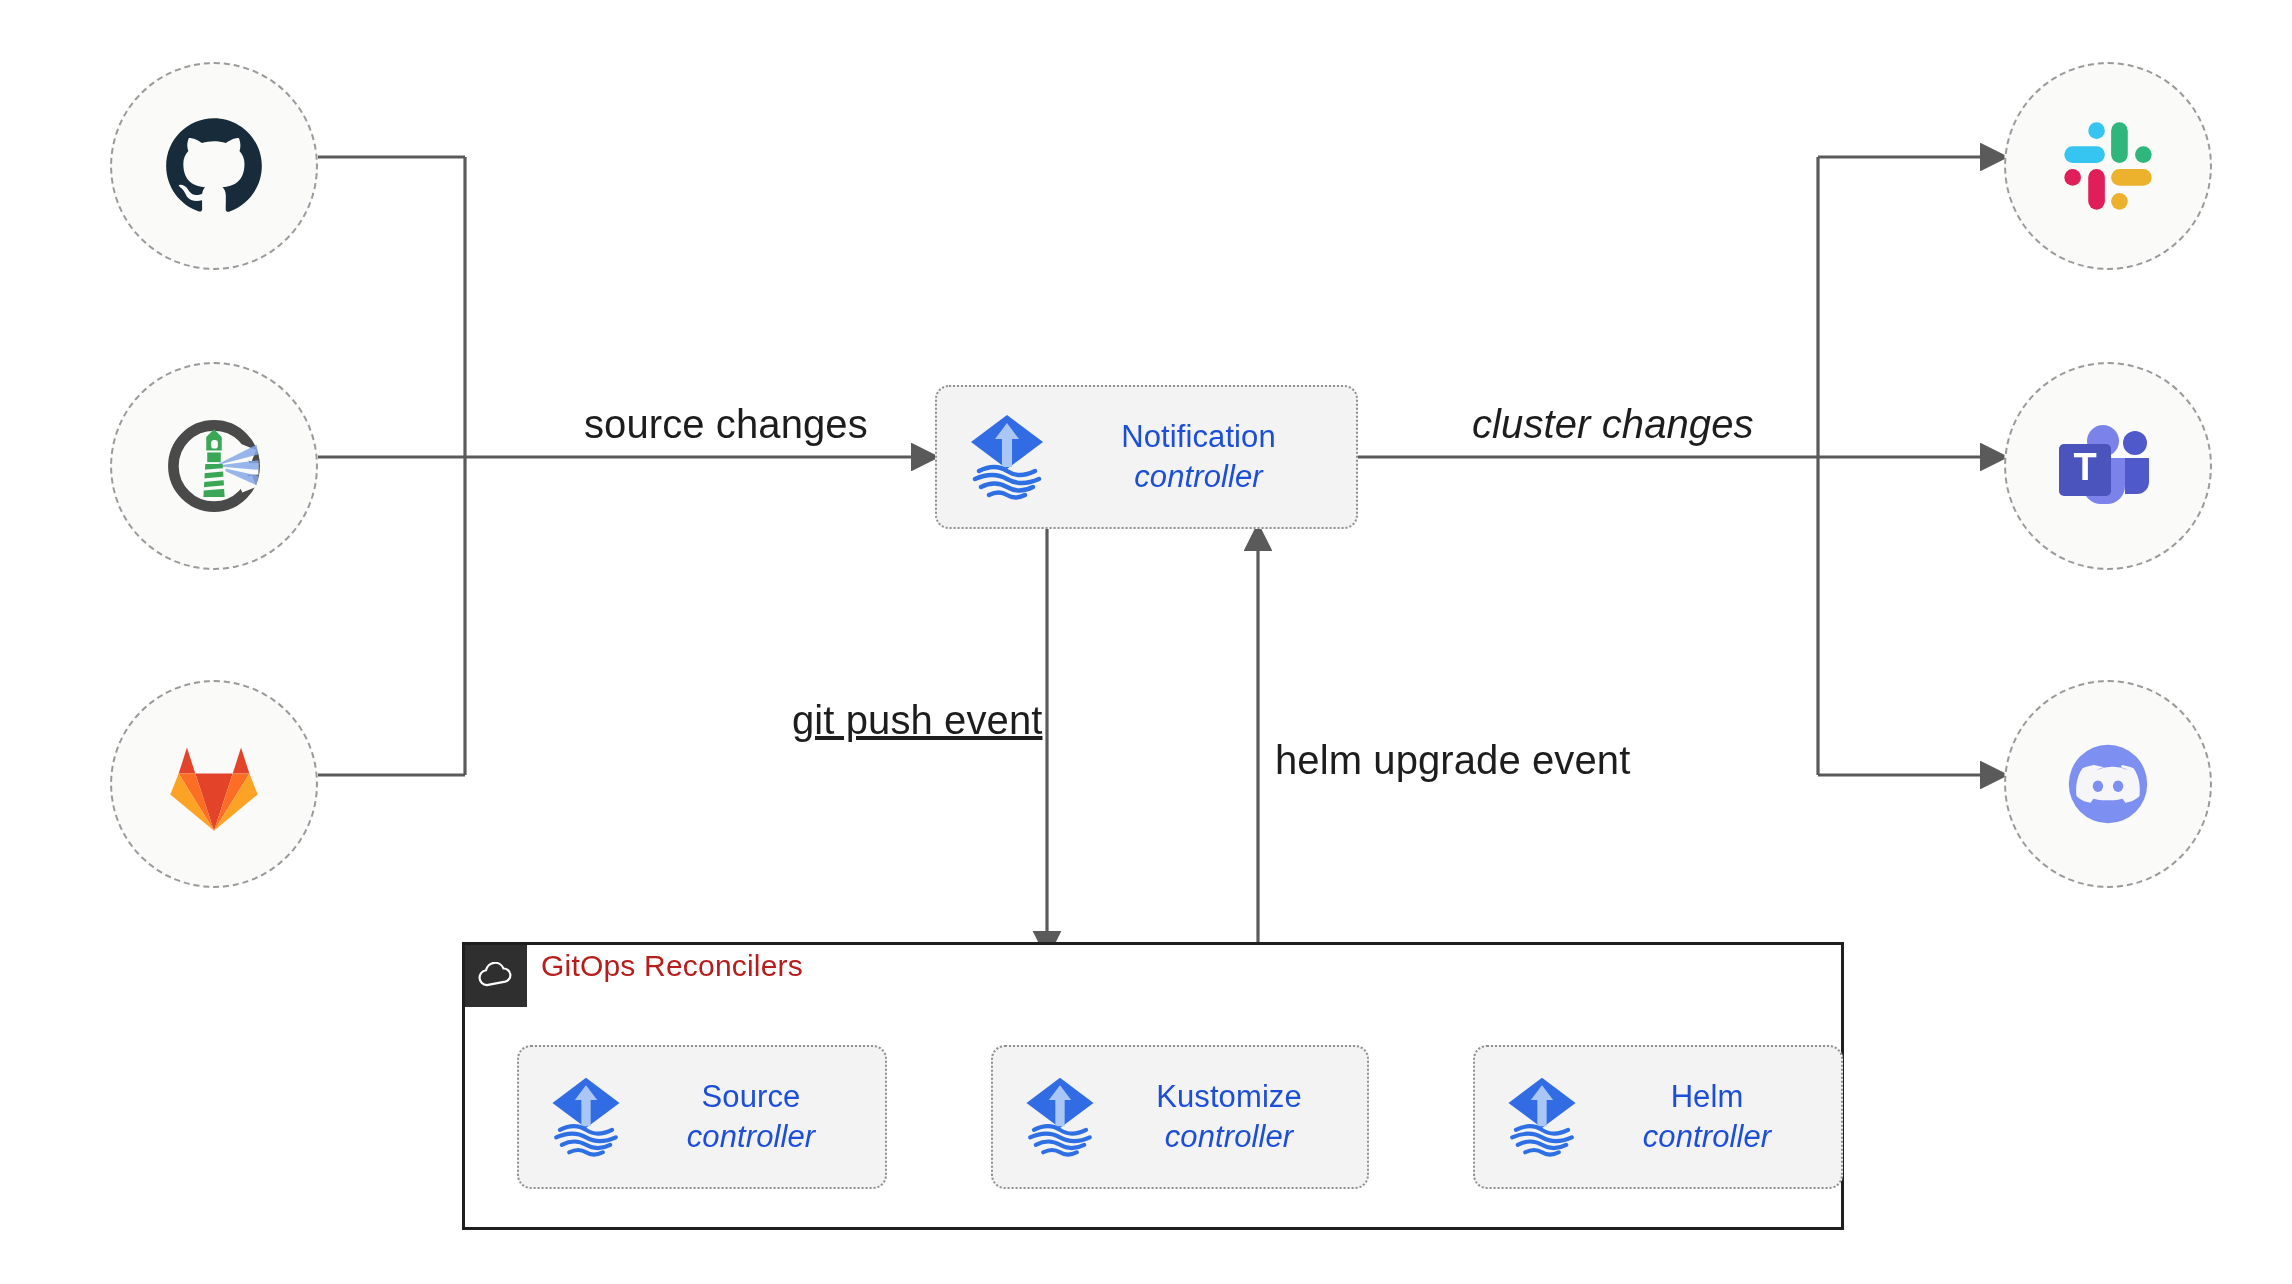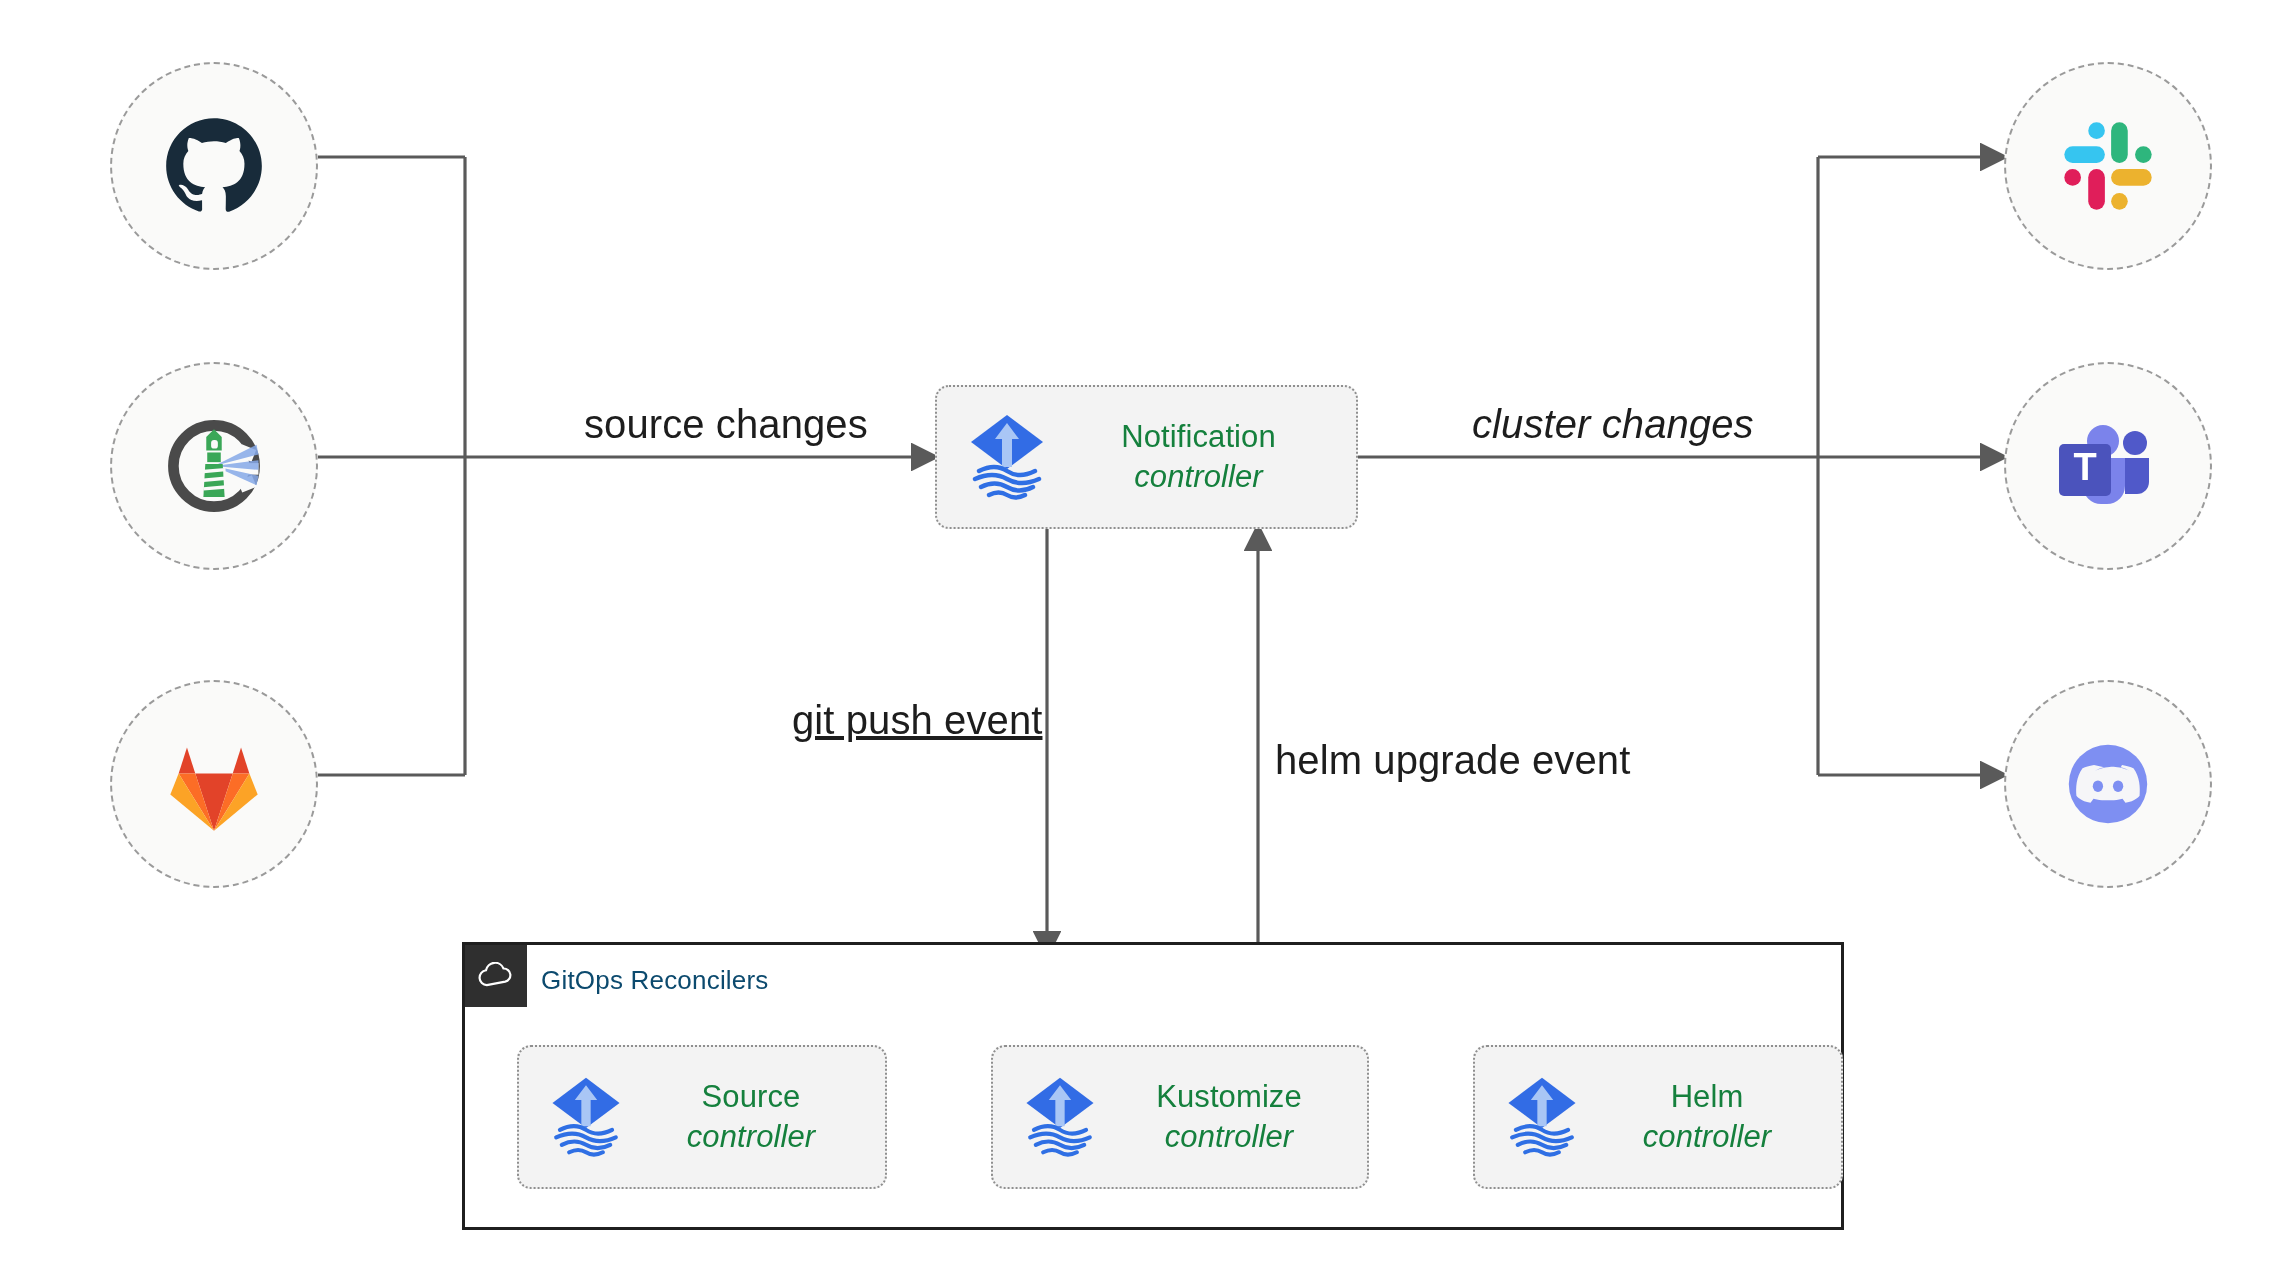--- a/index.html
+++ b/index.html
@@ -19,35 +19,35 @@
 
   
   .ctl-box{
     position:absolute;box-sizing:border-box;
     border:2px dotted #8f8f8f;border-radius:14px;background:#f3f3f3;
     display:flex;align-items:center;justify-content:flex-start;
   }
   .ctl-icon{flex:0 0 auto;margin-left:26px;margin-right:8px;}
   .ctl-label{
     flex:1 1 auto;text-align:center;line-height:1.28;
-    font-size:31px;color:#15803d;padding-right:18px;letter-spacing:.1px;
+    font-size:31px;color:#1d4ed8;padding-right:18px;letter-spacing:.1px;
   }
   .ctl-label .l2{display:block;font-style:italic;}
 
   
   #gitops-container{
     position:absolute;box-sizing:border-box;
     border:3px solid #1f1f1f;background:#ffffff;
   }
   #gitops-badge{
     position:absolute;left:0;top:0;width:62px;height:62px;background:#2f2f2f;
     display:flex;align-items:center;justify-content:center;
   }
   #gitops-title{
-    position:absolute;left:76px;top:20px;font-size:26px;color:#0c4a6e;
+    position:absolute;left:76px;top:4px;font-size:30px;color:#b91c1c;
     letter-spacing:.2px;
   }
 
   
   .edge-label{
     position:absolute;font-size:40px;color:#1d1d1d;white-space:nowrap;
     letter-spacing:.1px;
   }
 </style>
 </head>

